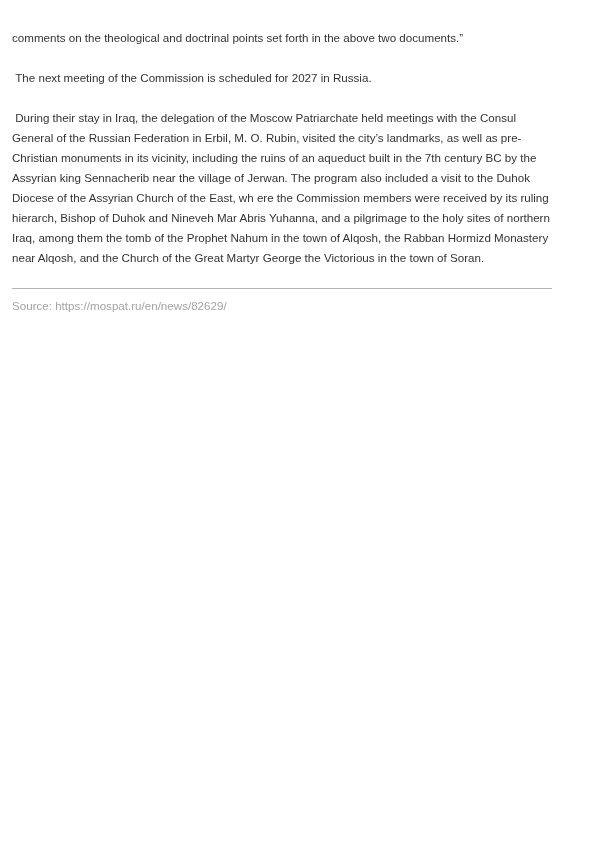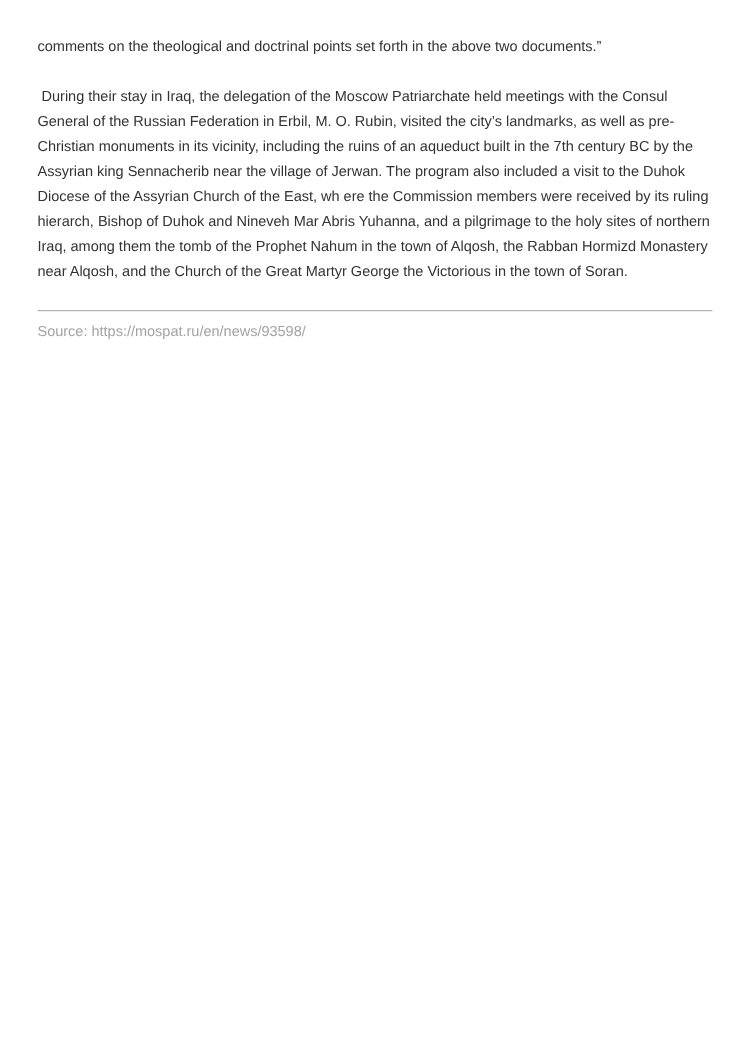--- a/index.html
+++ b/index.html
@@ -10,21 +10,21 @@
   body {
     width: 600px;
     height: 848px;
     overflow: hidden;
     font-family: "Liberation Sans", sans-serif;
   }
   .page {
     box-sizing: border-box;
     width: 600px;
     height: 848px;
-    padding: 28px 30px 0 30px;
+    padding: 28px 30px 0 12px;
     background: #ffffff;
   }
   .para {
     margin: 0 0 20px 0;
     max-width: 541px;
     font-size: 11.6px;
     line-height: 20px;
     color: #333333;
     white-space: pre-wrap;
   }
@@ -40,16 +40,17 @@
     line-height: 20px;
     color: #a3a3a3;
     white-space: pre-wrap;
   }
 </style>
 </head>
 <body>
 
 <div class="page">
   <p class="para">comments on the theological and doctrinal points set forth in the above two documents.”</p>
+  <p class="para"> The next meeting of the Commission is scheduled for 2027 in Russia.</p>
   <p class="para"> During their stay in Iraq, the delegation of the Moscow Patriarchate held meetings with the Consul General of the Russian Federation in Erbil, M. O. Rubin, visited the city’s landmarks, as well as pre-Christian monuments in its vicinity, including the ruins of an aqueduct built in the 7th century BC by the Assyrian king Sennacherib near the village of Jerwan. The program also included a visit to the Duhok Diocese of the Assyrian Church of the East, wh ere the Commission members were received by its ruling hierarch, Bishop of Duhok and Nineveh Mar Abris Yuhanna, and a pilgrimage to the holy sites of northern Iraq, among them the tomb of the Prophet Nahum in the town of Alqosh, the Rabban Hormizd Monastery near Alqosh, and the Church of the Great Martyr George the Victorious in the town of Soran.</p>
   <hr class="divider">
-  <p class="source">Source: https://mospat.ru/en/news/93598/</p>
+  <p class="source">Source: https://mospat.ru/en/news/82629/</p>
 </div>
 
 </body></html>

